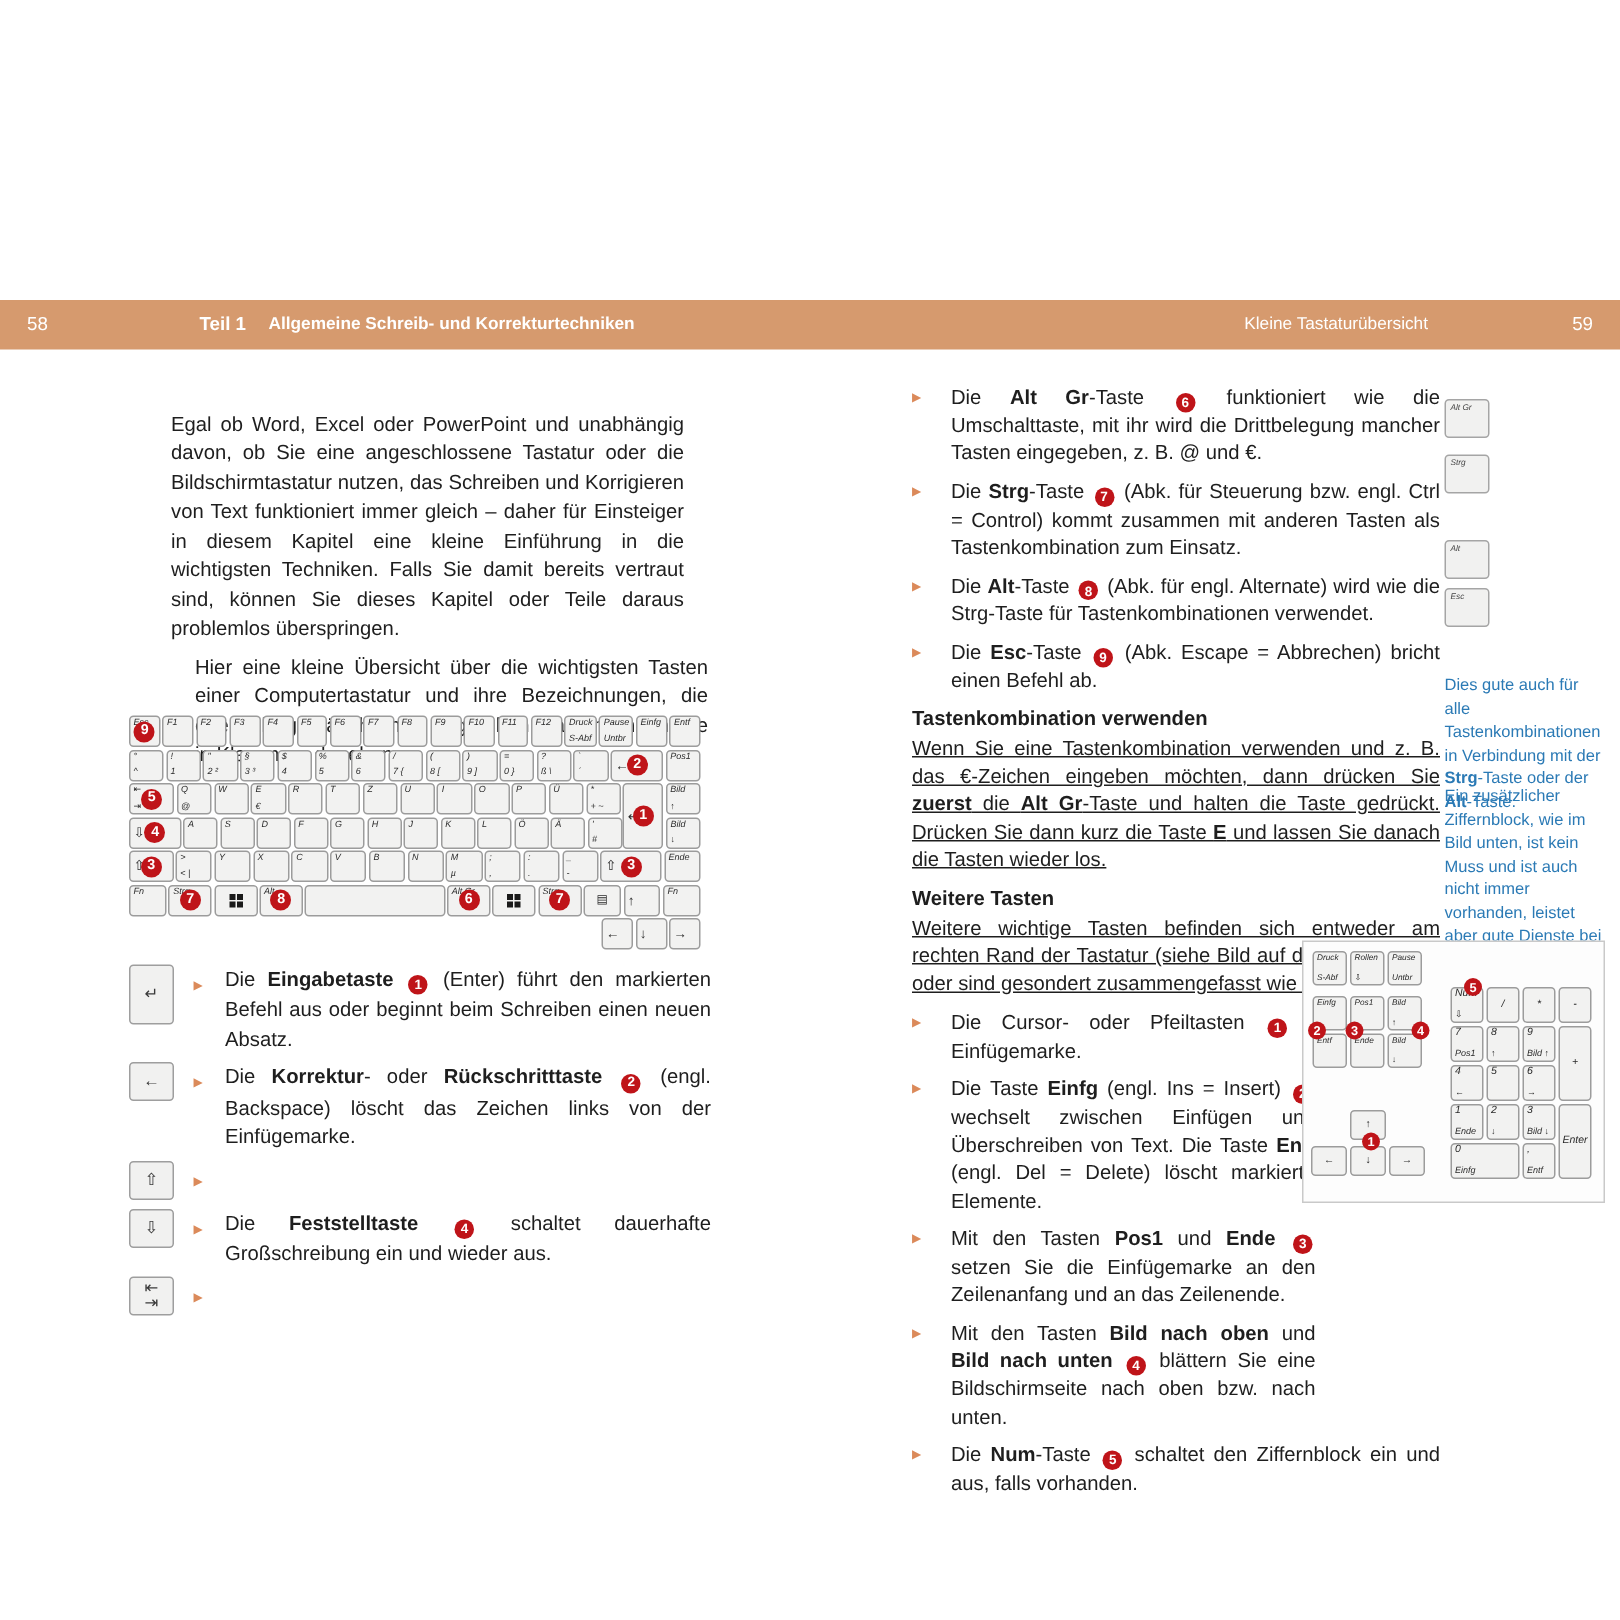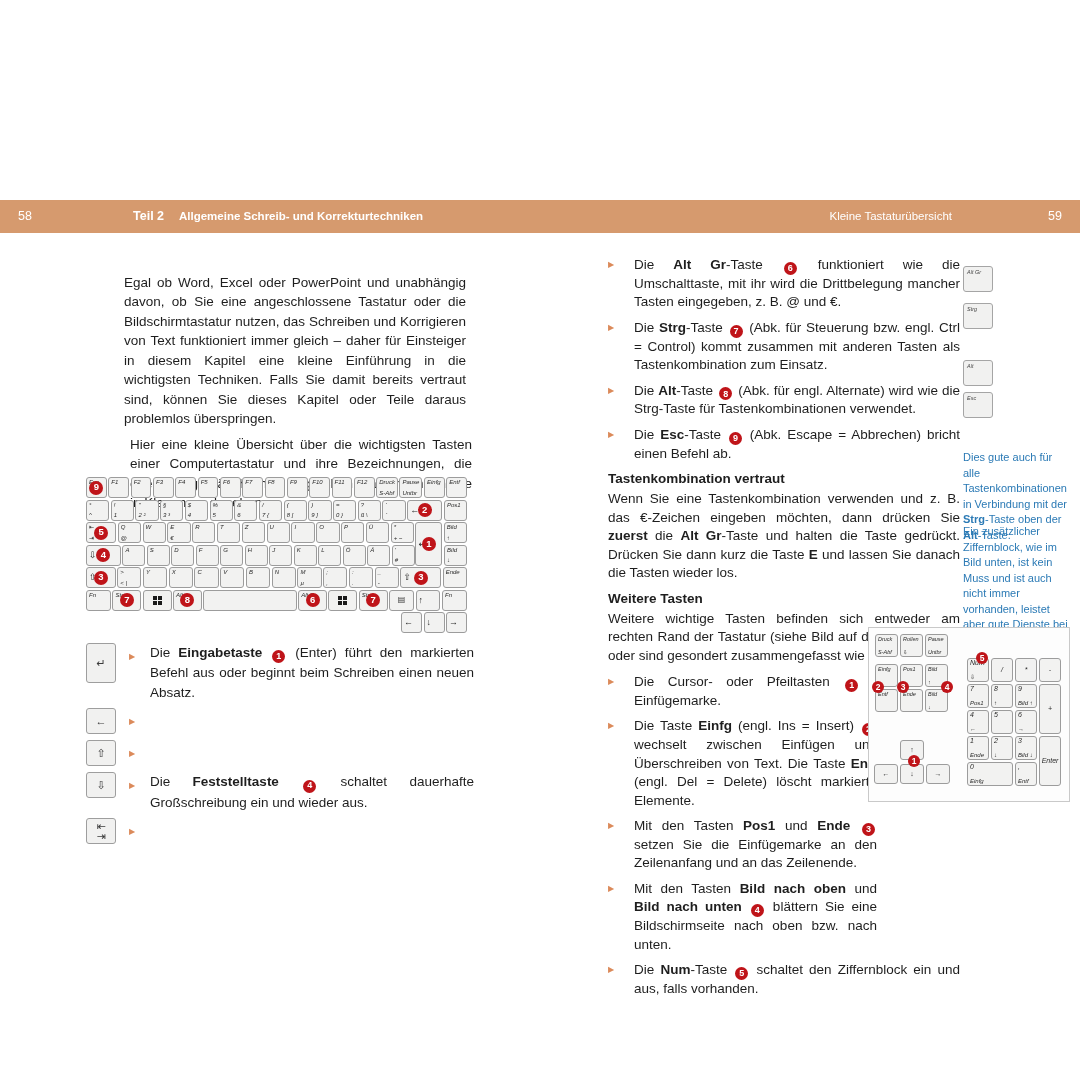--- a/index.html
+++ b/index.html
@@ -8,21 +8,21 @@
   
   .header{position:absolute;left:0;top:200px;width:1080px;height:33px;background:#d69a6e;color:#fff;}
   .h-pageL{position:absolute;left:18px;top:9px;font-size:12.5px;}
   .h-part{position:absolute;left:133px;top:9px;font-size:12.5px;font-weight:bold;}
   .h-sub{position:absolute;left:179px;top:10px;font-size:11.5px;font-weight:bold;}
   .h-title{position:absolute;right:128px;top:10px;font-size:11.5px;}
   .h-pageR{position:absolute;right:18px;top:9px;font-size:12.5px;}
   
   .para{font-size:13.5px;line-height:19.5px;text-align:justify;}
   .b{font-weight:bold;}
-  .intro{position:absolute;left:124px;top:259px;width:342px;}
+  .intro{position:absolute;left:114px;top:259px;width:342px;}
   .sechead{position:absolute;left:130px;top:391px;color:#c05a28;font-weight:bold;font-size:19px;}
   .secnum{display:inline-block;width:47px;}
   .secintro{position:absolute;left:130px;top:421px;width:342px;}
   
   .badge{display:inline-flex;align-items:center;justify-content:center;width:13px;height:13px;
          border-radius:50%;background:#bf1419;color:#fff;font-weight:bold;font-size:9px;
          font-style:normal;vertical-align:-2px;margin:0 2px;flex:none;}
   
   .keyboard{position:absolute;left:86px;top:477px;width:381px;}
   .kb-row{display:flex;gap:1.5px;margin-bottom:1.5px;height:21px;}
@@ -51,21 +51,21 @@
         flex-direction:column;line-height:10px;}
   .ikey.enter{height:38px;}
   .tri{width:21px;flex:none;color:#db8a5a;font-size:8px;padding-top:4px;}
   .lb-text{flex:1;}
   
   .rcol{position:absolute;left:608px;top:256px;width:352px;}
   .rb-item{display:flex;margin-bottom:7px;}
   .rb-text{flex:1;font-size:13.5px;line-height:18.5px;text-align:justify;}
   .rb-text.narrow{max-width:243px;}
   .rheading{font-weight:bold;font-size:13.5px;margin:8px 0 4px 0;}
-  .rpara{margin:0 0 8px 0;line-height:18.5px;}
+  .rpara{margin:0 0 8px 0;line-height:18.5px;text-decoration:underline;}
   .note{position:absolute;left:963px;width:107px;color:#2b7ab5;font-size:11px;line-height:15.5px;}
   .note .b{color:#2b7ab5;}
   .mkey{position:absolute;left:963px;width:30px;height:26px;background:#f1f1f0;border:1px solid #a5a5a5;
         border-radius:3px;font-style:italic;font-size:5.5px;color:#444;padding:2px 3px;box-sizing:border-box;}
   
   .kpframe{position:absolute;left:868px;top:627px;width:200px;height:173px;border:1px solid #c9c9c9;background:#fdfdfd;}
   .kpkey{position:absolute;background:#f2f2f1;border:1px solid #9c9c9c;border-radius:3px;box-sizing:border-box;
          font-style:italic;font-size:5.5px;color:#2a2a2a;padding:1px 2px;display:flex;flex-direction:column;
          justify-content:space-between;line-height:6px;}
   .kpkey .kt{white-space:nowrap;}
@@ -79,21 +79,21 @@
          justify-content:space-between;line-height:6.5px;}
   .ctr{justify-content:center;align-items:center;font-size:7px;}
 </style>
 </head>
 <body>
 
 <div class="canvas">
 
   <div class="header">
     <span class="h-pageL">58</span>
-    <span class="h-part">Teil 2</span>
+    <span class="h-part">Teil 1</span>
     <span class="h-sub">Allgemeine Schreib- und Korrekturtechniken</span>
     <span class="h-title">Kleine Tastaturübersicht</span>
     <span class="h-pageR">59</span>
   </div>
 
   <p class="para intro"><span>Egal ob Word, Excel oder PowerPoint und unabhängig davon, ob Sie eine angeschlossene Tastatur oder die Bildschirmtastatur nutzen, das Schreiben und Korrigieren von Text funktioniert immer gleich – daher für Einsteiger in diesem Kapitel eine kleine Einführung in die wichtigsten Techniken. Falls Sie damit bereits vertraut sind, können Sie dieses Kapitel oder Teile daraus problemlos überspringen.</span></p>
 
 
   <p class="para secintro"><span>Hier eine kleine Übersicht über die wichtigsten Tasten einer Computertastatur und ihre Bezeichnungen, die ebenfalls gebräuchlichen englischen Namen finden Sie in Klammern daneben.</span></p>
 
@@ -440,20 +440,21 @@
         <div class="tri">▶</div>
         <div class="lb-text"><span>Die </span><span class="b">Eingabetaste</span><span> </span><span class="badge">1</span><span> (Enter) führt den markierten Befehl aus oder beginnt beim Schreiben einen neuen Absatz.</span></div>
       </div>
       <div class="lb-item">
         <div class="lb-iconcol">
           <div class="ikey">
             <span>←</span>
           </div>
         </div>
         <div class="tri">▶</div>
+        <div class="lb-text"><span>Die </span><span class="b">Korrektur</span><span>- oder </span><span class="b">Rückschritttaste</span><span> </span><span class="badge">2</span><span> (engl. Backspace) löscht das Zeichen links von der Einfügemarke.</span></div>
       </div>
       <div class="lb-item">
         <div class="lb-iconcol">
           <div class="ikey">
             <span>⇧</span>
           </div>
         </div>
         <div class="tri">▶</div>
       </div>
       <div class="lb-item">
@@ -486,21 +487,21 @@
         <div class="rb-text"><span>Die </span><span class="b">Strg</span><span>-Taste </span><span class="badge">7</span><span> (Abk. für Steuerung bzw. engl. Ctrl = Control) kommt zusammen mit anderen Tasten als Tastenkombination zum Einsatz.</span></div>
       </div>
       <div class="rb-item">
         <div class="tri" style="width: 26px;">▶</div>
         <div class="rb-text"><span>Die </span><span class="b">Alt</span><span>-Taste </span><span class="badge">8</span><span> (Abk. für engl. Alternate) wird wie die Strg-Taste für Tastenkombinationen verwendet.</span></div>
       </div>
       <div class="rb-item">
         <div class="tri" style="width: 26px;">▶</div>
         <div class="rb-text"><span>Die </span><span class="b">Esc</span><span>-Taste </span><span class="badge">9</span><span> (Abk. Escape = Abbrechen) bricht einen Befehl ab.</span></div>
       </div>
-      <div class="rheading">Tastenkombination vertraut</div>
+      <div class="rheading">Tastenkombination verwenden</div>
       <p class="para rpara"><span>Wenn Sie eine Tastenkombination verwenden und z. B. das €-Zeichen eingeben möchten, dann drücken Sie </span><span class="b">zuerst</span><span> die </span><span class="b">Alt Gr</span><span>-Taste und halten die Taste gedrückt. Drücken Sie dann kurz die Taste </span><span class="b">E</span><span> und lassen Sie danach die Tasten wieder los.</span></p>
       <div class="rheading">Weitere Tasten</div>
       <p class="para rpara"><span>Weitere wichtige Tasten befinden sich entweder am rechten Rand der Tastatur (siehe Bild auf der linken Seite) oder sind gesondert zusammengefasst wie im Bild unten.</span></p>
       <div class="rb-item">
         <div class="tri" style="width: 26px;">▶</div>
         <div class="rb-text"><span>Die Cursor- oder Pfeiltasten </span><span class="badge">1</span><span> bewegen die Einfügemarke.</span></div>
       </div>
       <div class="rb-item">
         <div class="tri" style="width: 26px;">▶</div>
         <div class="rb-text narrow"><span>Die Taste </span><span class="b">Einfg</span><span> (engl. Ins = Insert) </span><span class="badge">2</span><span> wechselt zwischen Einfügen und Überschreiben von Text. Die Taste </span><span class="b">Entf</span><span> (engl. Del = Delete) löscht markierte Elemente.</span></div>
@@ -512,21 +513,21 @@
       <div class="rb-item">
         <div class="tri" style="width: 26px;">▶</div>
         <div class="rb-text narrow"><span>Mit den Tasten </span><span class="b">Bild nach oben</span><span> und </span><span class="b">Bild nach unten</span><span> </span><span class="badge">4</span><span> blättern Sie eine Bildschirmseite nach oben bzw. nach unten.</span></div>
       </div>
       <div class="rb-item">
         <div class="tri" style="width: 26px;">▶</div>
         <div class="rb-text"><span>Die </span><span class="b">Num</span><span>-Taste </span><span class="badge">5</span><span> schaltet den Ziffernblock ein und aus, falls vorhanden.</span></div>
       </div>
     </div>
 
-  <div class="note" id="note1" style="top:450px"><span>Dies gute auch für alle Tastenkombinationen in Verbindung mit der </span><span class="b">Strg</span><span>-Taste oben der </span><span class="b">Alt</span><span>-Taste.</span></div>
+  <div class="note" id="note1" style="top:450px"><span>Dies gute auch für alle Tastenkombinationen in Verbindung mit der </span><span class="b">Strg</span><span>-Taste oder der </span><span class="b">Alt</span><span>-Taste.</span></div>
   <div class="note" id="note2" style="top:524px"><span>Ein zusätzlicher Ziffernblock, wie im Bild unten, ist kein Muss und ist auch nicht immer vorhanden, leistet aber gute Dienste bei der schnellen Eingabe von Zahlen.</span></div>
 
   <div id="mkeys">
       <div class="mkey" style="top: 266px;">Alt Gr</div>
       <div class="mkey" style="top: 303px;">Strg</div>
       <div class="mkey" style="top: 360px;">Alt</div>
       <div class="mkey" style="top: 392px;">Esc</div>
     </div>
 
   <div class="kpframe" id="kp">

